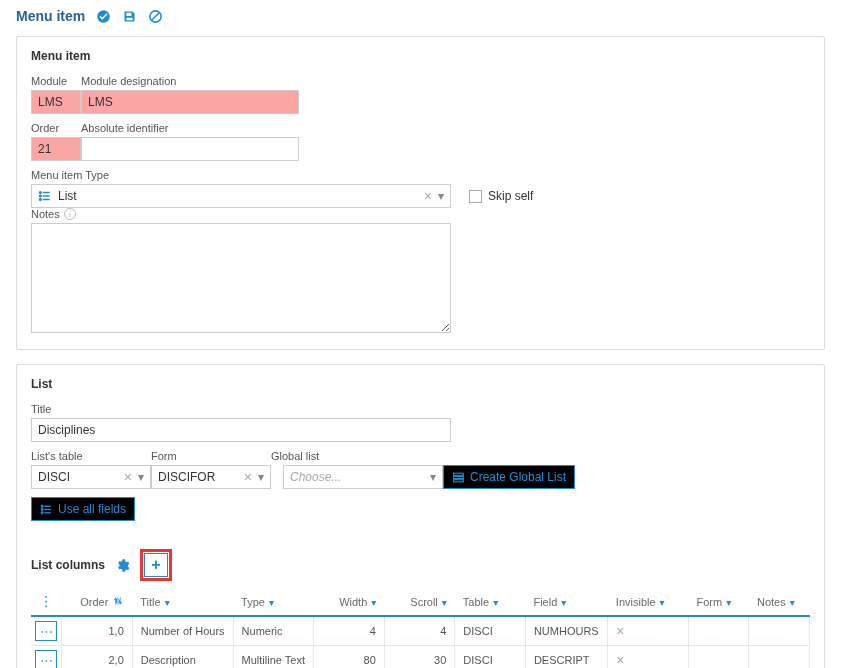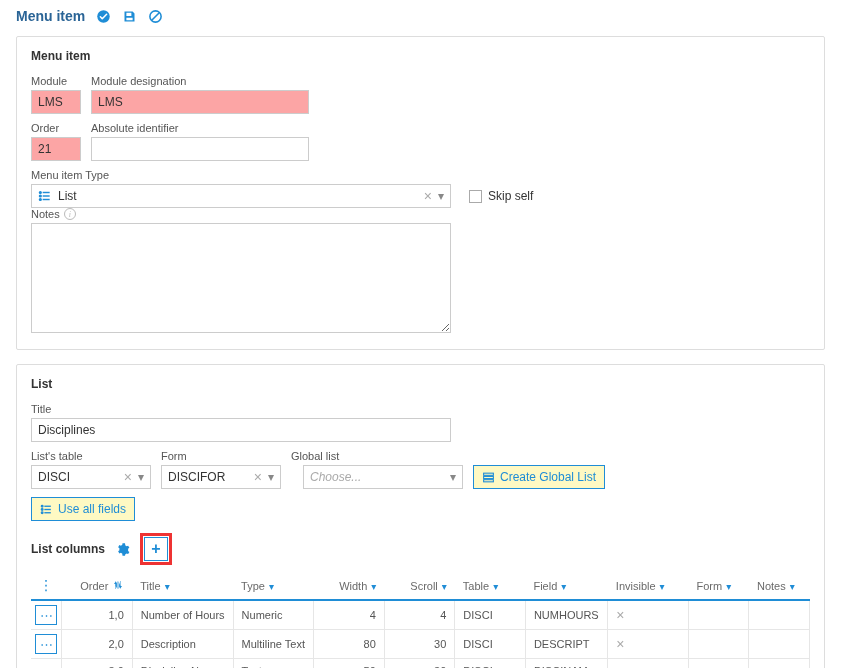--- a/index.html
+++ b/index.html
@@ -29,21 +29,21 @@
     border-radius: 2px;
     padding: 12px 14px 16px 14px;
     margin-bottom: 14px;
   }
   .panel-title {
     font-size: 12px;
     font-weight: 700;
     color: #333;
     margin-bottom: 12px;
   }
-  .form-row { display:flex; gap:10px; margin-bottom:8px; }
+  .form-row { display:flex; margin-bottom:8px; }
   .form-col { display:flex; flex-direction:column; }
   .lbl { font-size:11px; color:#555; margin-bottom:3px; display:flex; align-items:center; gap:4px; }
   .inp {
     height:24px;
     border:1px solid #ccc;
     padding:2px 6px;
     font-size:12px;
     background:#fff;
     color:#333;
   }
@@ -71,26 +71,26 @@
   .textarea {
     width:420px; height:110px; border:1px solid #ccc; resize:both; font-size:12px; padding:4px;
   }
   .info-icon {
     width:12px; height:12px; border:1px solid #bbb; border-radius:50%;
     display:inline-flex; align-items:center; justify-content:center;
     font-size:8px; color:#bbb; font-style:italic; font-family:serif;
   }
   .btn-outline {
     display:inline-flex; align-items:center; gap:5px;
-    border:1px solid #1f8dd6; color:#1f8dd6; background:#fef9c3;
+    border:1px solid #1f8dd6; color:#1f8dd6; background:#000000;
     height:24px; padding:0 8px; font-size:12px; cursor:pointer;
   }
   .btn-outline svg { width:13px; height:13px; }
   .section-subhdr {
-    display:flex; align-items:center; gap:10px; margin:12px 0 8px 0;
+    display:flex; align-items:center; gap:10px; margin:28px 0 8px 0;
   }
   .section-subhdr .subtitle { font-size:12px; font-weight:700; color:#333; }
   .gear-icon { color:#1f8dd6; display:inline-flex; cursor:pointer; }
   .plus-box {
     width:24px; height:24px; display:inline-flex; align-items:center; justify-content:center;
     border:1px solid #1f8dd6; color:#1f8dd6; cursor:pointer; font-size:16px; font-weight:700;
   }
   .highlight-ring {
     border:3px solid #e33; padding:1px; display:inline-flex;
   }

